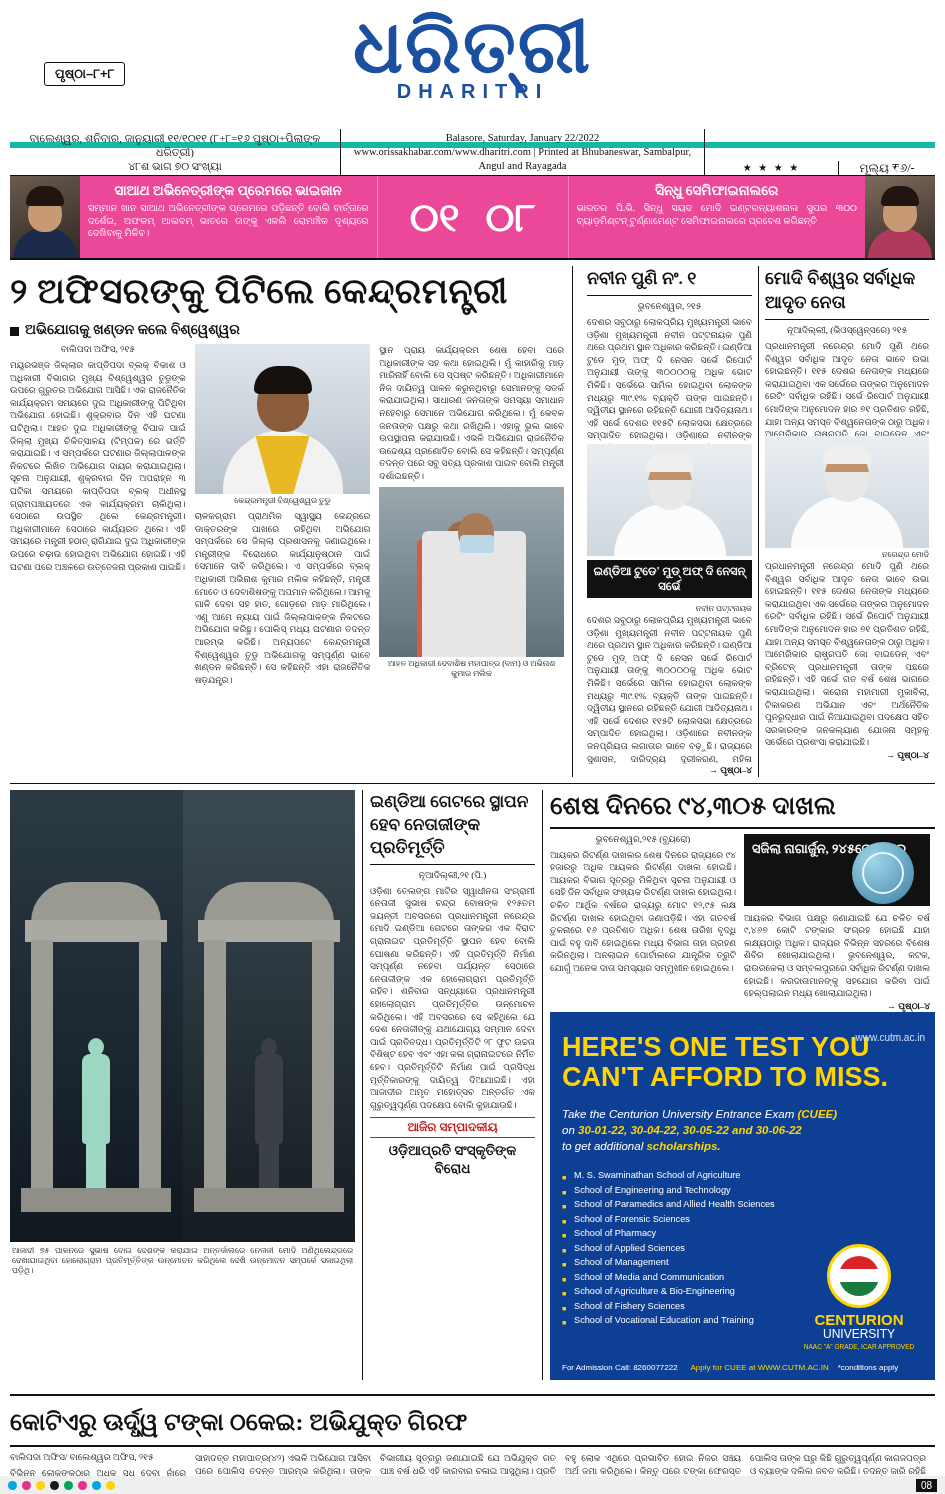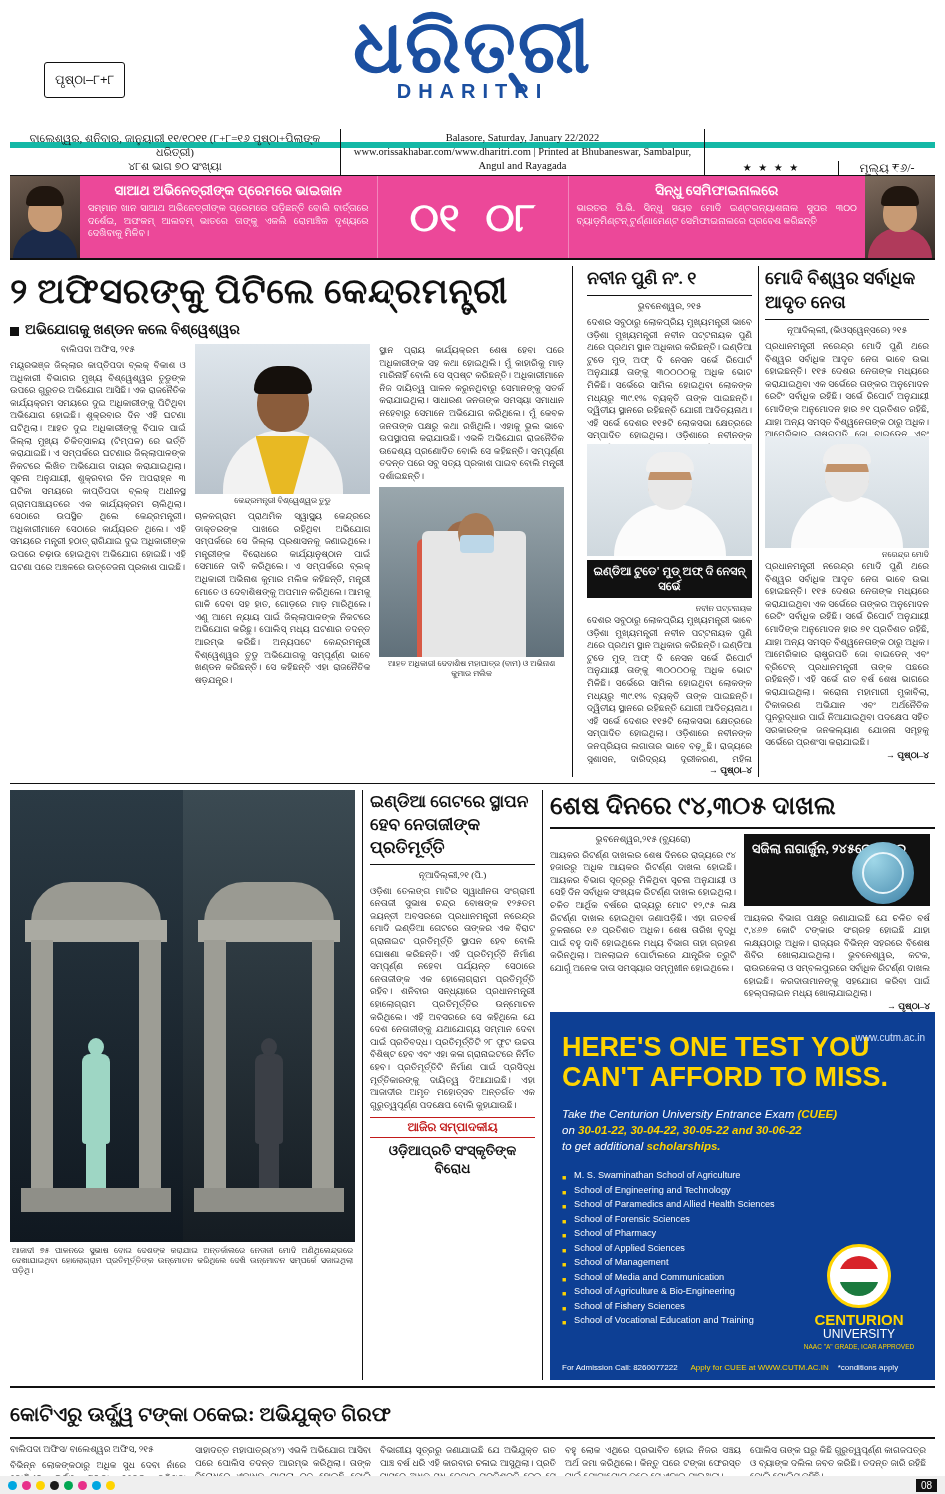--- a/index.html
+++ b/index.html
@@ -15,22 +15,22 @@
   }
   .page {
     width: 945px; height: 1494px; position: relative;
     padding: 8px 10px 0 10px;
   }
 
   
   .masthead { position: relative; height: 130px; }
   .pages-badge {
     position: absolute; left: 34px; top: 54px;
-    border: 1.5px solid #111; padding: 9px 10px;
-    font-size: 13px; font-weight: normal; font-family: "Liberation Sans", sans-serif;
+    border: 1.5px solid #111; padding: 3px 10px;
+    font-size: 13px; font-weight: bold; font-family: "Liberation Sans", sans-serif;
     border-radius: 3px;
   }
   .logo-wrap { text-align:center; }
   .logo-od {
     font-size: 74px; line-height: 78px; font-weight: bold;
     color: #1b4fa0; letter-spacing: 2px;
     font-family: "Liberation Serif", serif;
   }
   .logo-en {
     font-size: 20px; letter-spacing: 7px; font-weight: bold;
@@ -182,22 +182,22 @@
     padding: 2px 0; margin: 6px 0 4px 0;
   }
   .editorial-title { font-size: 13.5px; font-weight:bold; text-align:center; line-height:18px; margin-bottom:4px;}
 
   .medal { width:62px;height:62px;border-radius:50%; background:radial-gradient(circle at 35% 30%,#9fd7e8,#3b7fa5); position:absolute; right:16px; top:8px;}
   .medal:after{content:"";position:absolute;inset:10px;border-radius:50%;border:2px solid #eaf6fb;}
   .sportsbox { background:#111; color:#fff; padding:6px 8px; position:relative; height:72px; margin-bottom:6px;}
   .sportsbox .t { font-size: 13px; font-weight:bold; line-height:18px; width: 225px;}
 
   .bottom-headline {
-    font-size: 20px; font-weight: bold; line-height: 36px; text-align:left;
-    border-top: 2px solid #111; padding-top: 8px; margin-top: 6px;
+    font-size: 24px; font-weight: bold; line-height: 36px; text-align:left;
+    border-top: 2px solid #111; padding-top: 8px; margin-top: 14px;
   }
 
   .colorbar { position:absolute; left:0; bottom:0; width:945px; height:18px; background:#efefef; display:flex; align-items:center; padding:0 8px; }
   .dots { display:flex; gap:5px; }
   .dot { width:9px;height:9px;border-radius:50%; }
   .pagenum { margin-left:auto; font-size:10px; font-family:"Liberation Sans",sans-serif; background:#111;color:#fff;padding:1px 5px;}
   .rule { border-top:1px solid #111; margin:5px 0; }
   .thickrule { border-top:2px solid #111; margin:5px 0; }
 </style>
 </head>

